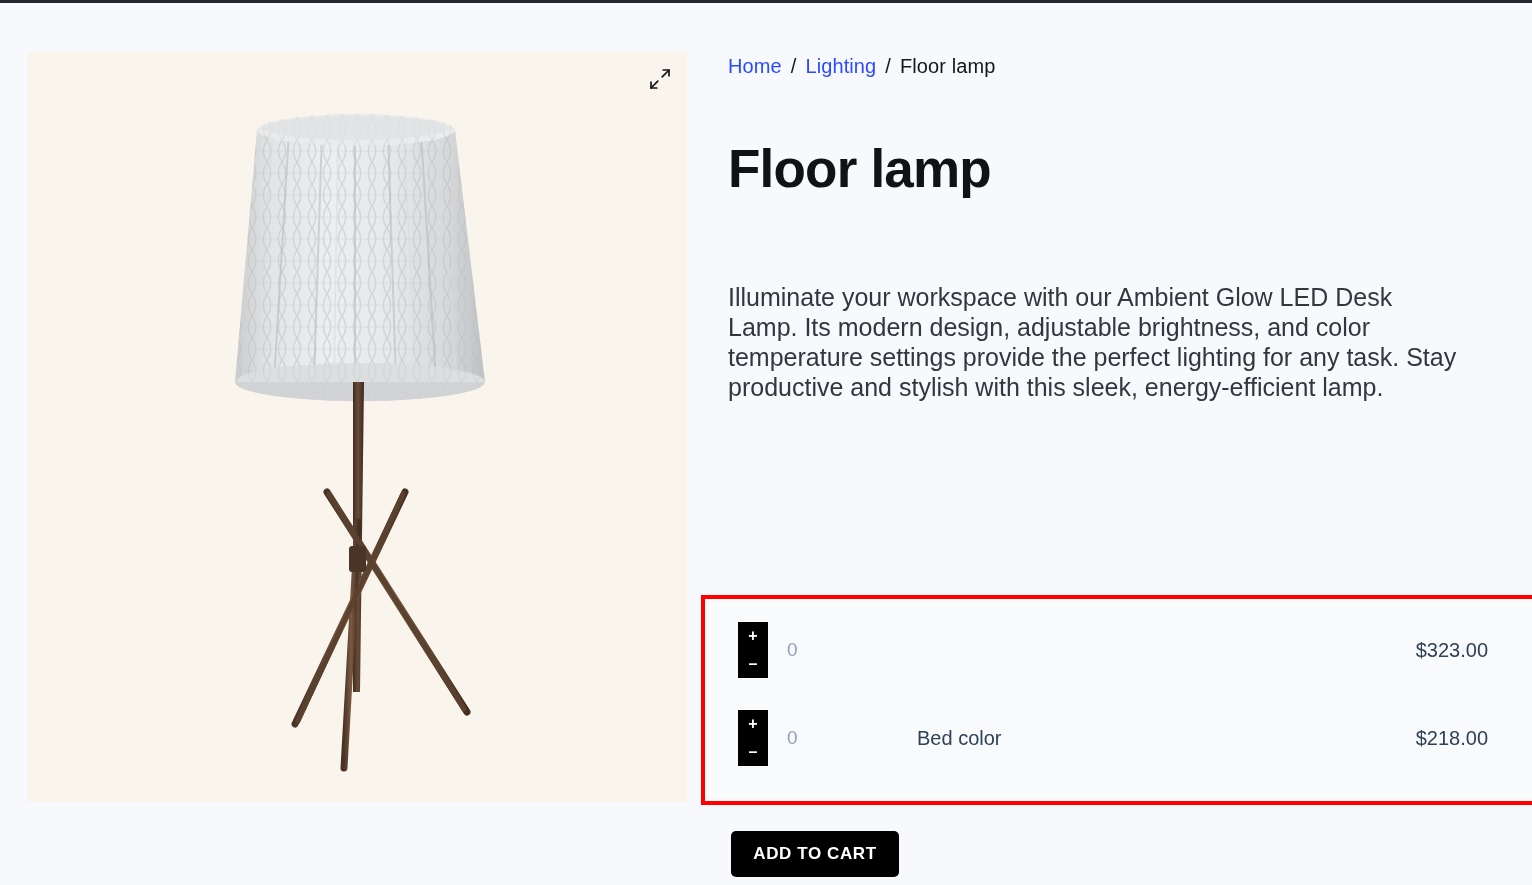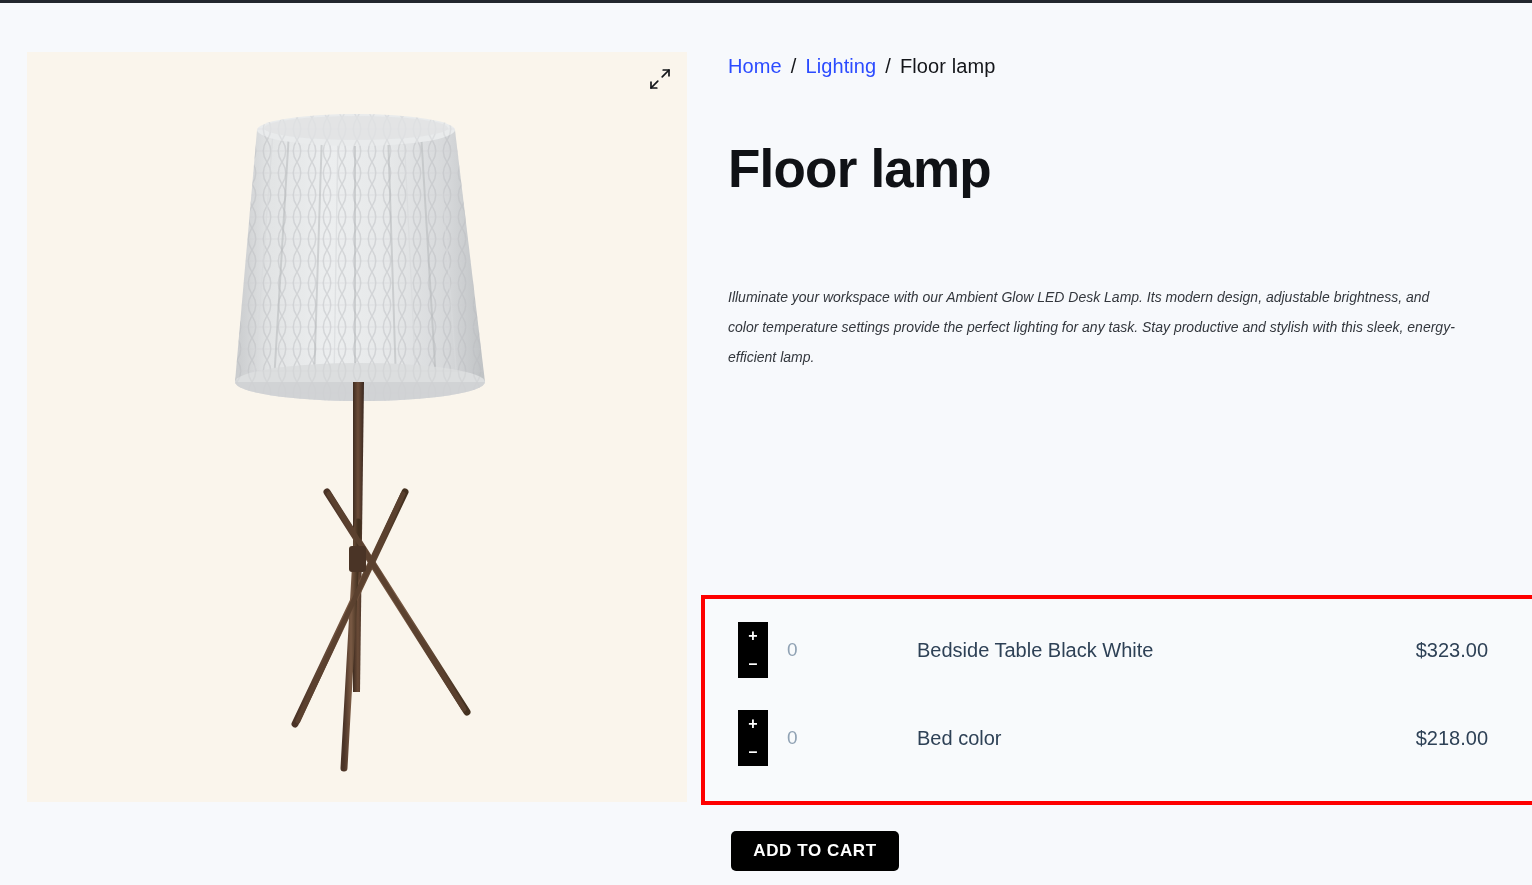--- a/index.html
+++ b/index.html
@@ -86,24 +86,23 @@
     line-height: 1;
     font-weight: 700;
     letter-spacing: -0.8px;
     color: #101216;
   }
   #product-desc {
     position: absolute;
     left: 0; top: 282px;
     width: 730px;
     margin: 0;
-    font-size: 14px;
+    font-size: 25px;
     line-height: 30px;
     color: #33373d;
-    font-style: italic;
   }
   #price-line {
     position: absolute;
     left: 0; top: 448px;
     font-size: 38px;
     font-weight: 700;
     letter-spacing: -0.5px;
     color: #101216;
     white-space: nowrap;
   }
@@ -174,21 +173,21 @@
     right: 48px;
     font-size: 20px;
     color: #2e4156;
     white-space: nowrap;
   }
 
   
   #add-to-cart {
     position: absolute;
     left: 3px; top: 831px;
-    width: 168px; height: 40px;
+    width: 168px; height: 46px;
     background: #000;
     color: #fff;
     border: none;
     border-radius: 5px;
     font-family: "Liberation Sans", sans-serif;
     font-size: 17px;
     font-weight: 700;
     letter-spacing: .6px;
     cursor: pointer;
   }
@@ -294,21 +293,20 @@
 
 
     <div id="variants">
 
       <div class="variant-row">
         <div class="stepper">
           <button class="step-btn">+</button>
           <button class="step-btn">–</button>
         </div>
         <span class="qty-value">0</span>
-        <span class="variant-name">Bedside Table Black White</span>
         <span class="variant-price">$323.00</span>
       </div>
 
       <div class="variant-row">
         <div class="stepper">
           <button class="step-btn">+</button>
           <button class="step-btn">–</button>
         </div>
         <span class="qty-value">0</span>
         <span class="variant-name">Bed color</span>

